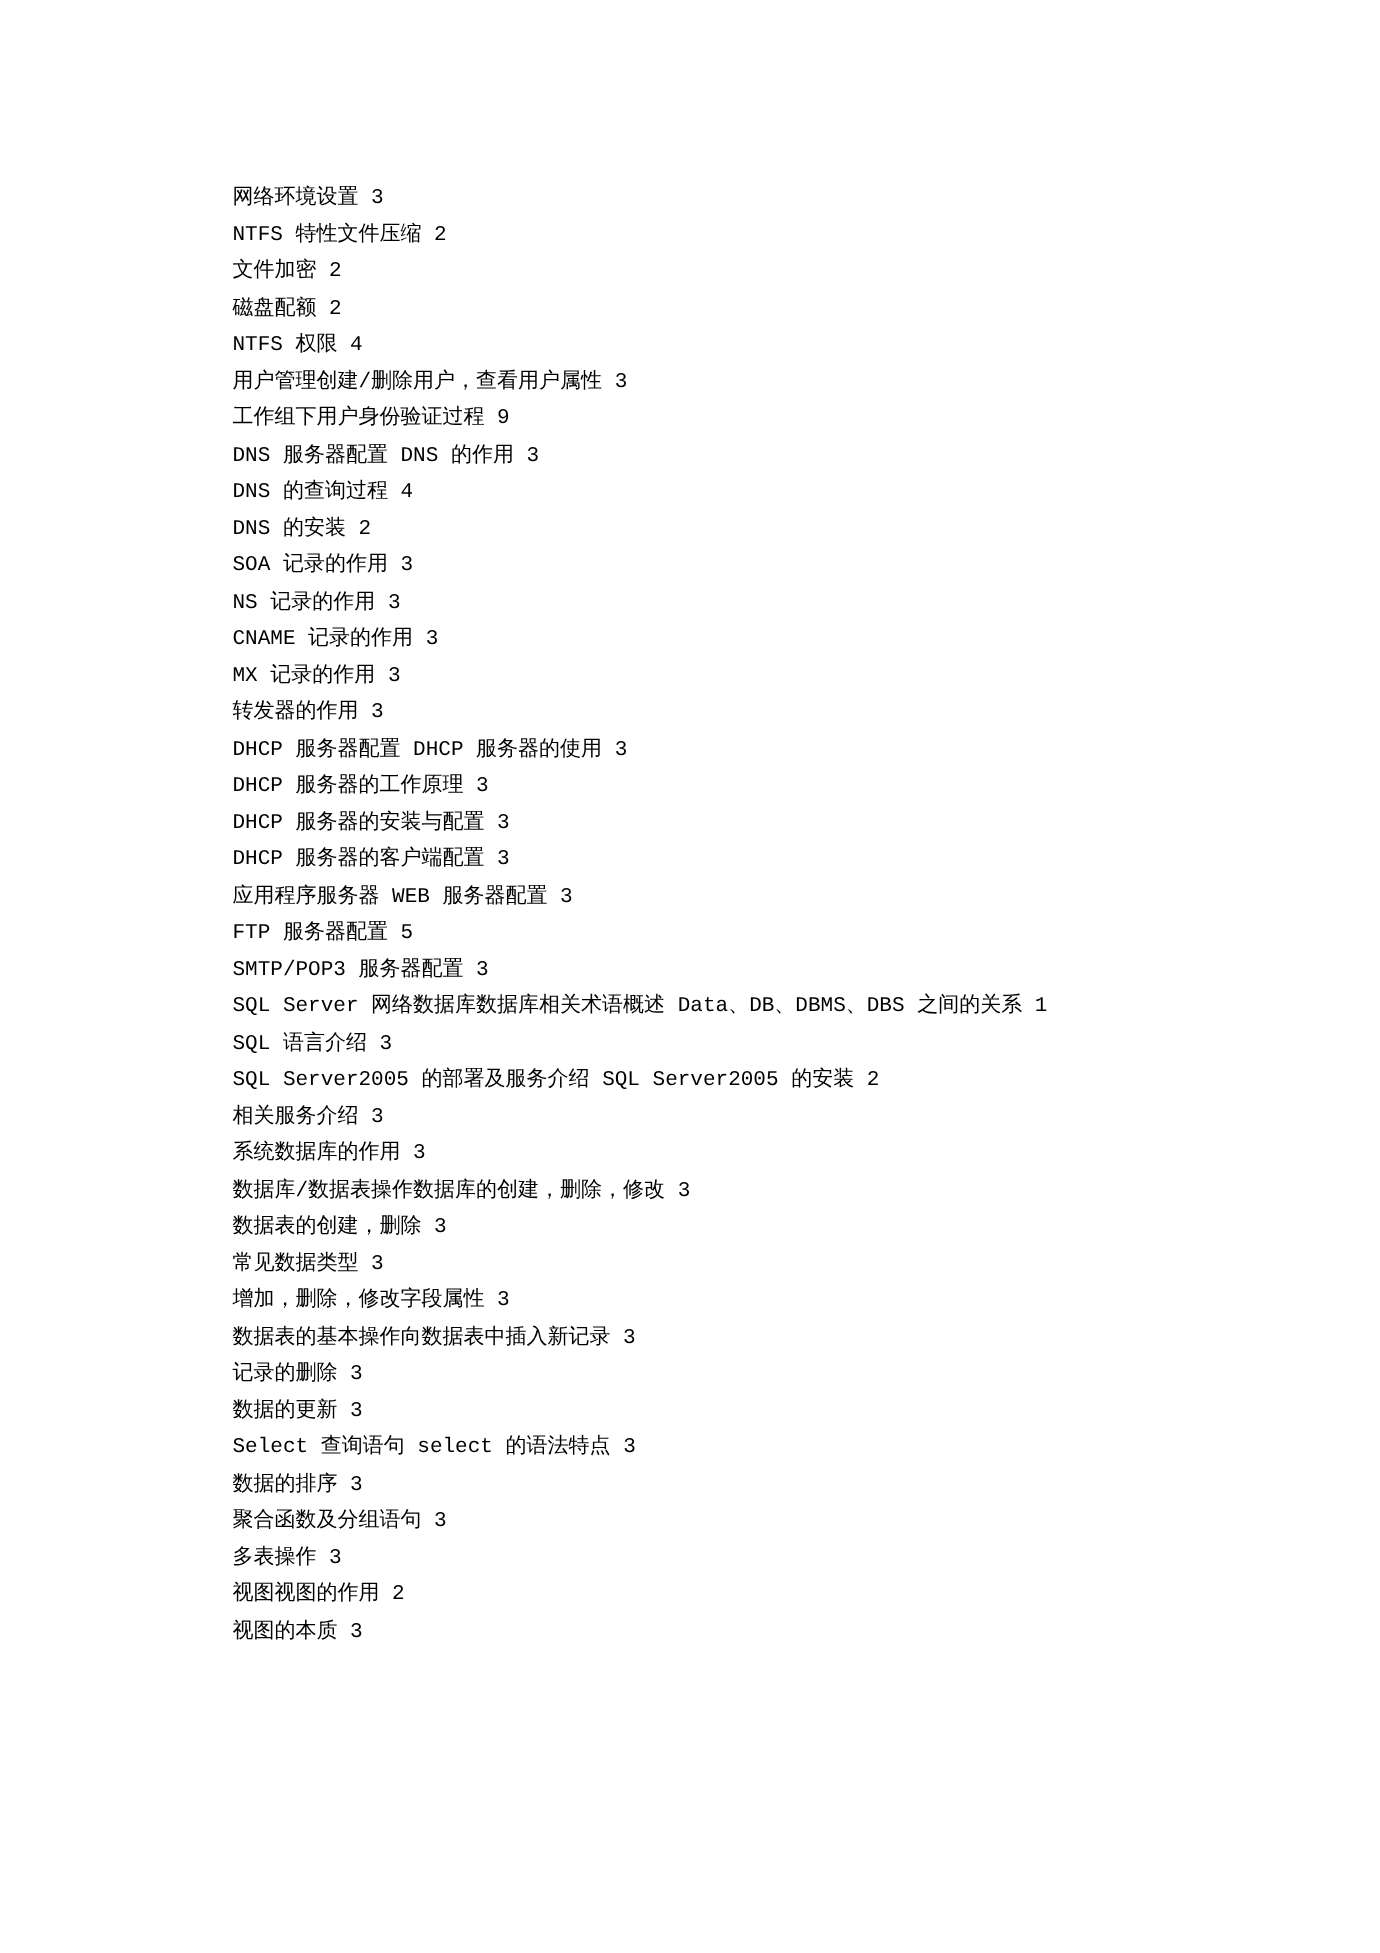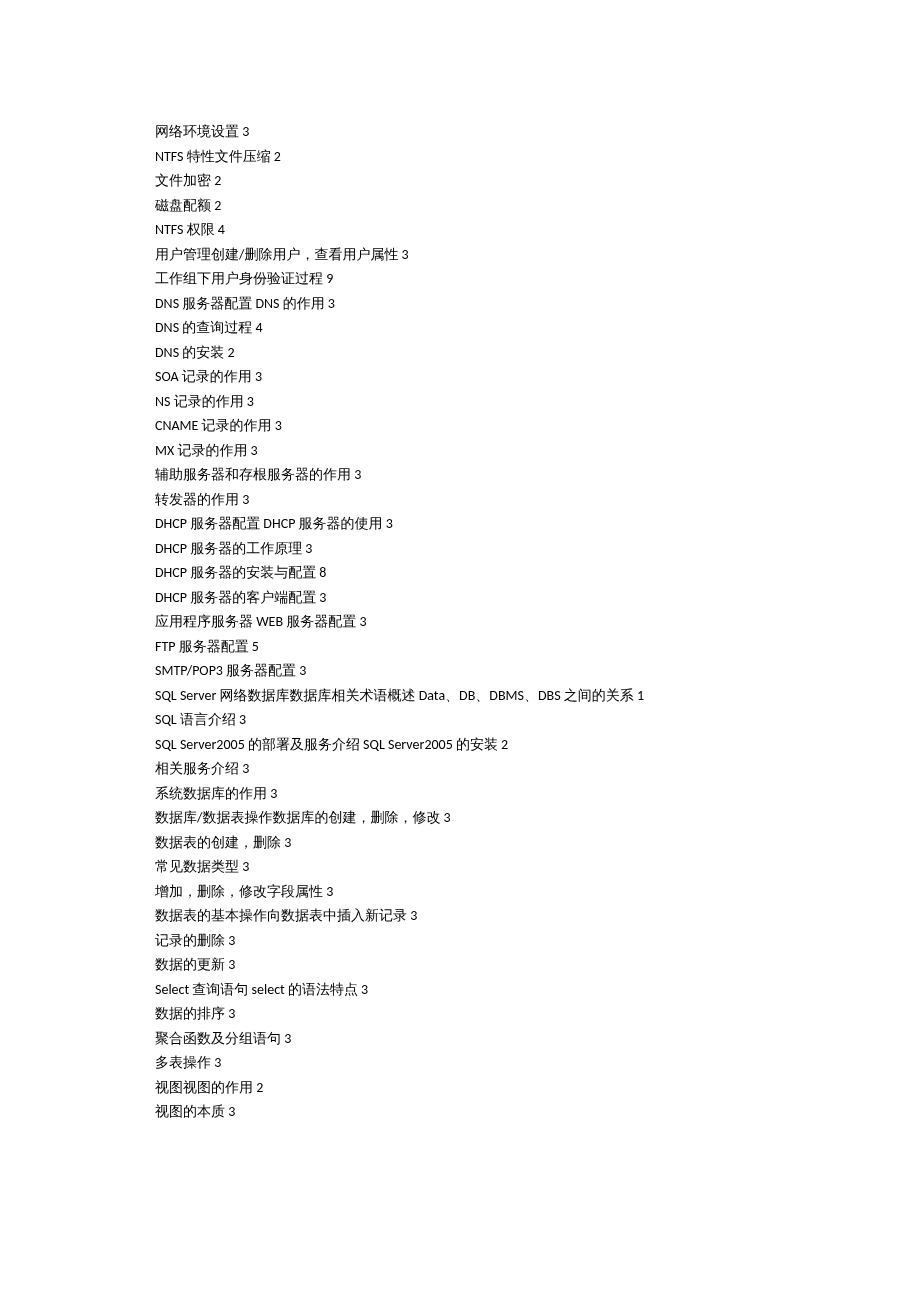--- a/index.html
+++ b/index.html
@@ -8,45 +8,45 @@
       padding: 120px 155px;
       font-family: "SimSun", "Microsoft YaHei", "Calibri", sans-serif;
       font-size: 14px;
       color: #000;
       line-height: 1.75;
       width: 920px;
       box-sizing: border-box;
     }
     .line {
       display: block;
+      font-family: Liberation Mono, monospace;
     }
   </style>
 </head>
 <body>
 
 <div id="content">
     <span class="line">网络环境设置 3</span>
     <span class="line">NTFS 特性文件压缩 2</span>
     <span class="line">文件加密 2</span>
     <span class="line">磁盘配额 2</span>
     <span class="line">NTFS 权限 4</span>
     <span class="line">用户管理创建/删除用户，查看用户属性 3</span>
     <span class="line">工作组下用户身份验证过程 9</span>
     <span class="line">DNS 服务器配置  DNS 的作用 3</span>
     <span class="line">DNS 的查询过程 4</span>
     <span class="line">DNS 的安装 2</span>
     <span class="line">SOA 记录的作用 3</span>
     <span class="line">NS 记录的作用 3</span>
     <span class="line">CNAME 记录的作用 3</span>
     <span class="line">MX 记录的作用 3</span>
-    <span class="line">辅助服务器和存根服务器的作用 3</span>
     <span class="line">转发器的作用 3</span>
     <span class="line">DHCP 服务器配置 DHCP 服务器的使用 3</span>
     <span class="line">DHCP 服务器的工作原理 3</span>
-    <span class="line">DHCP 服务器的安装与配置 8</span>
+    <span class="line">DHCP 服务器的安装与配置 3</span>
     <span class="line">DHCP 服务器的客户端配置 3</span>
     <span class="line">应用程序服务器 WEB 服务器配置 3</span>
     <span class="line">FTP 服务器配置 5</span>
     <span class="line">SMTP/POP3 服务器配置 3</span>
     <span class="line">SQL Server  网络数据库数据库相关术语概述 Data、DB、DBMS、DBS 之间的关系 1</span>
     <span class="line">SQL 语言介绍 3</span>
     <span class="line">SQL Server2005 的部署及服务介绍 SQL Server2005 的安装 2</span>
     <span class="line">相关服务介绍 3</span>
     <span class="line">系统数据库的作用 3</span>
     <span class="line">数据库/数据表操作数据库的创建，删除，修改 3</span>

